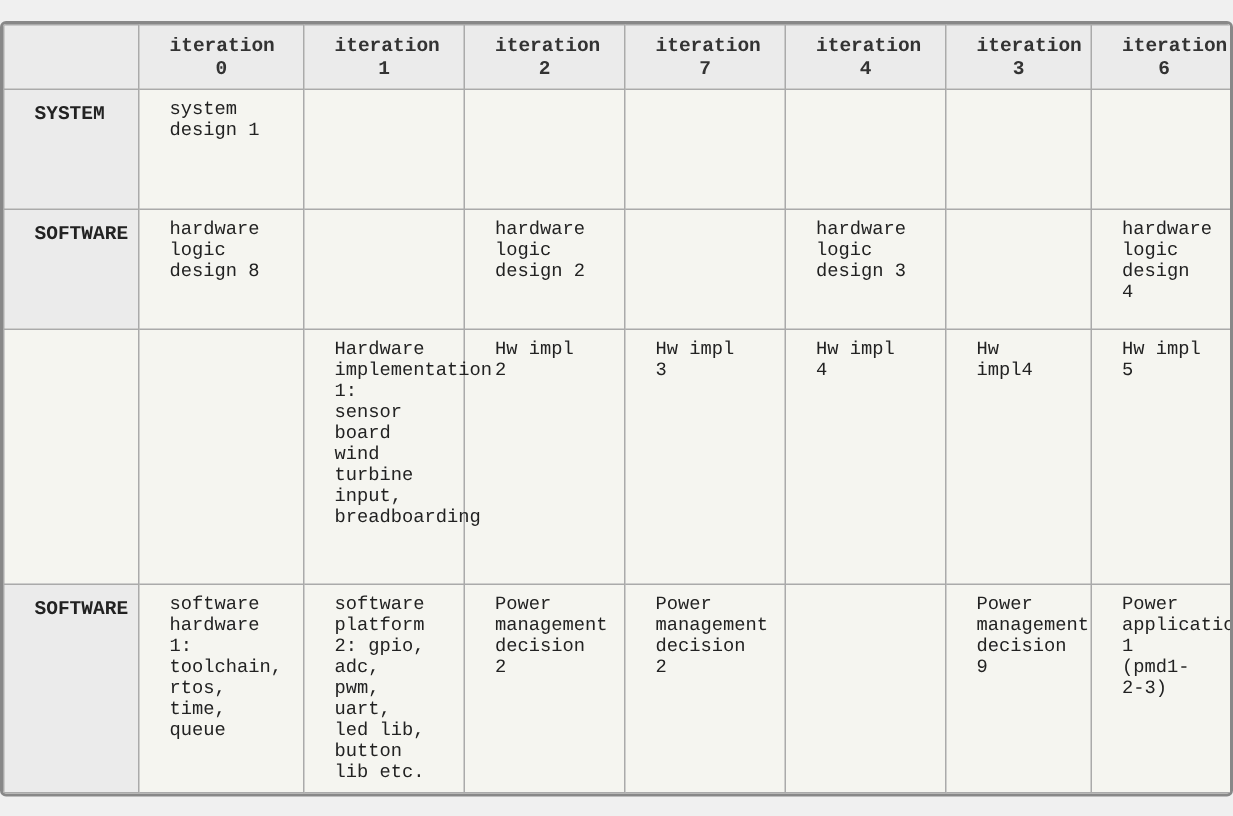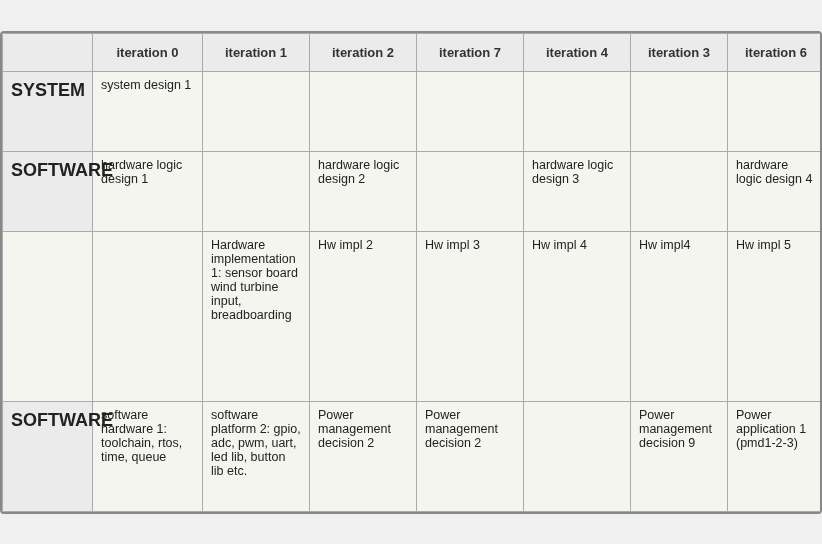--- a/index.html
+++ b/index.html
@@ -19,39 +19,39 @@
       overflow: hidden;
       width: 822px;
     }
     table {
       width: 100%;
       border-collapse: collapse;
       table-layout: fixed;
     }
     th, td {
       border: 1.5px solid #aaa;
-      padding: 6px 8px;
+      padding: 6px 20px;
       vertical-align: top;
-      font-family: Liberation Sans, sans-serif;
+      font-family: Liberation Mono, monospace;
       font-size: 12.5px;
       color: #222;
       background: #f5f5f0;
       min-height: 40px;
     }
     th {
       font-weight: bold;
       font-size: 13px;
       color: #333;
       background: #ebebeb;
       height: 38px;
       vertical-align: middle;
     }
     td.row-header {
       font-weight: bold;
-      font-size: 18px;
+      font-size: 13px;
       color: #222;
       background: #ebebeb;
       vertical-align: top;
       padding-top: 8px;
     }
     td.empty {
       background: #f5f5f0;
     }
     .col-0 { width: 90px; }
     .col-1 { width: 110px; }
@@ -106,21 +106,21 @@
         <td class="empty"></td>
         <td class="empty"></td>
         <td class="empty"></td>
         <td class="empty"></td>
         <td class="empty"></td>
         <td class="empty"></td>
       </tr>
 
       <tr class="section-row">
         <td class="row-header">SOFTWARE</td>
-        <td>hardware logic design 1</td>
+        <td>hardware logic design 8</td>
         <td class="empty"></td>
         <td>hardware logic design 2</td>
         <td class="empty"></td>
         <td>hardware logic design 3</td>
         <td class="empty"></td>
         <td>hardware logic design 4</td>
       </tr>
 
       <tr class="impl-row">
         <td class="row-header empty"></td>

